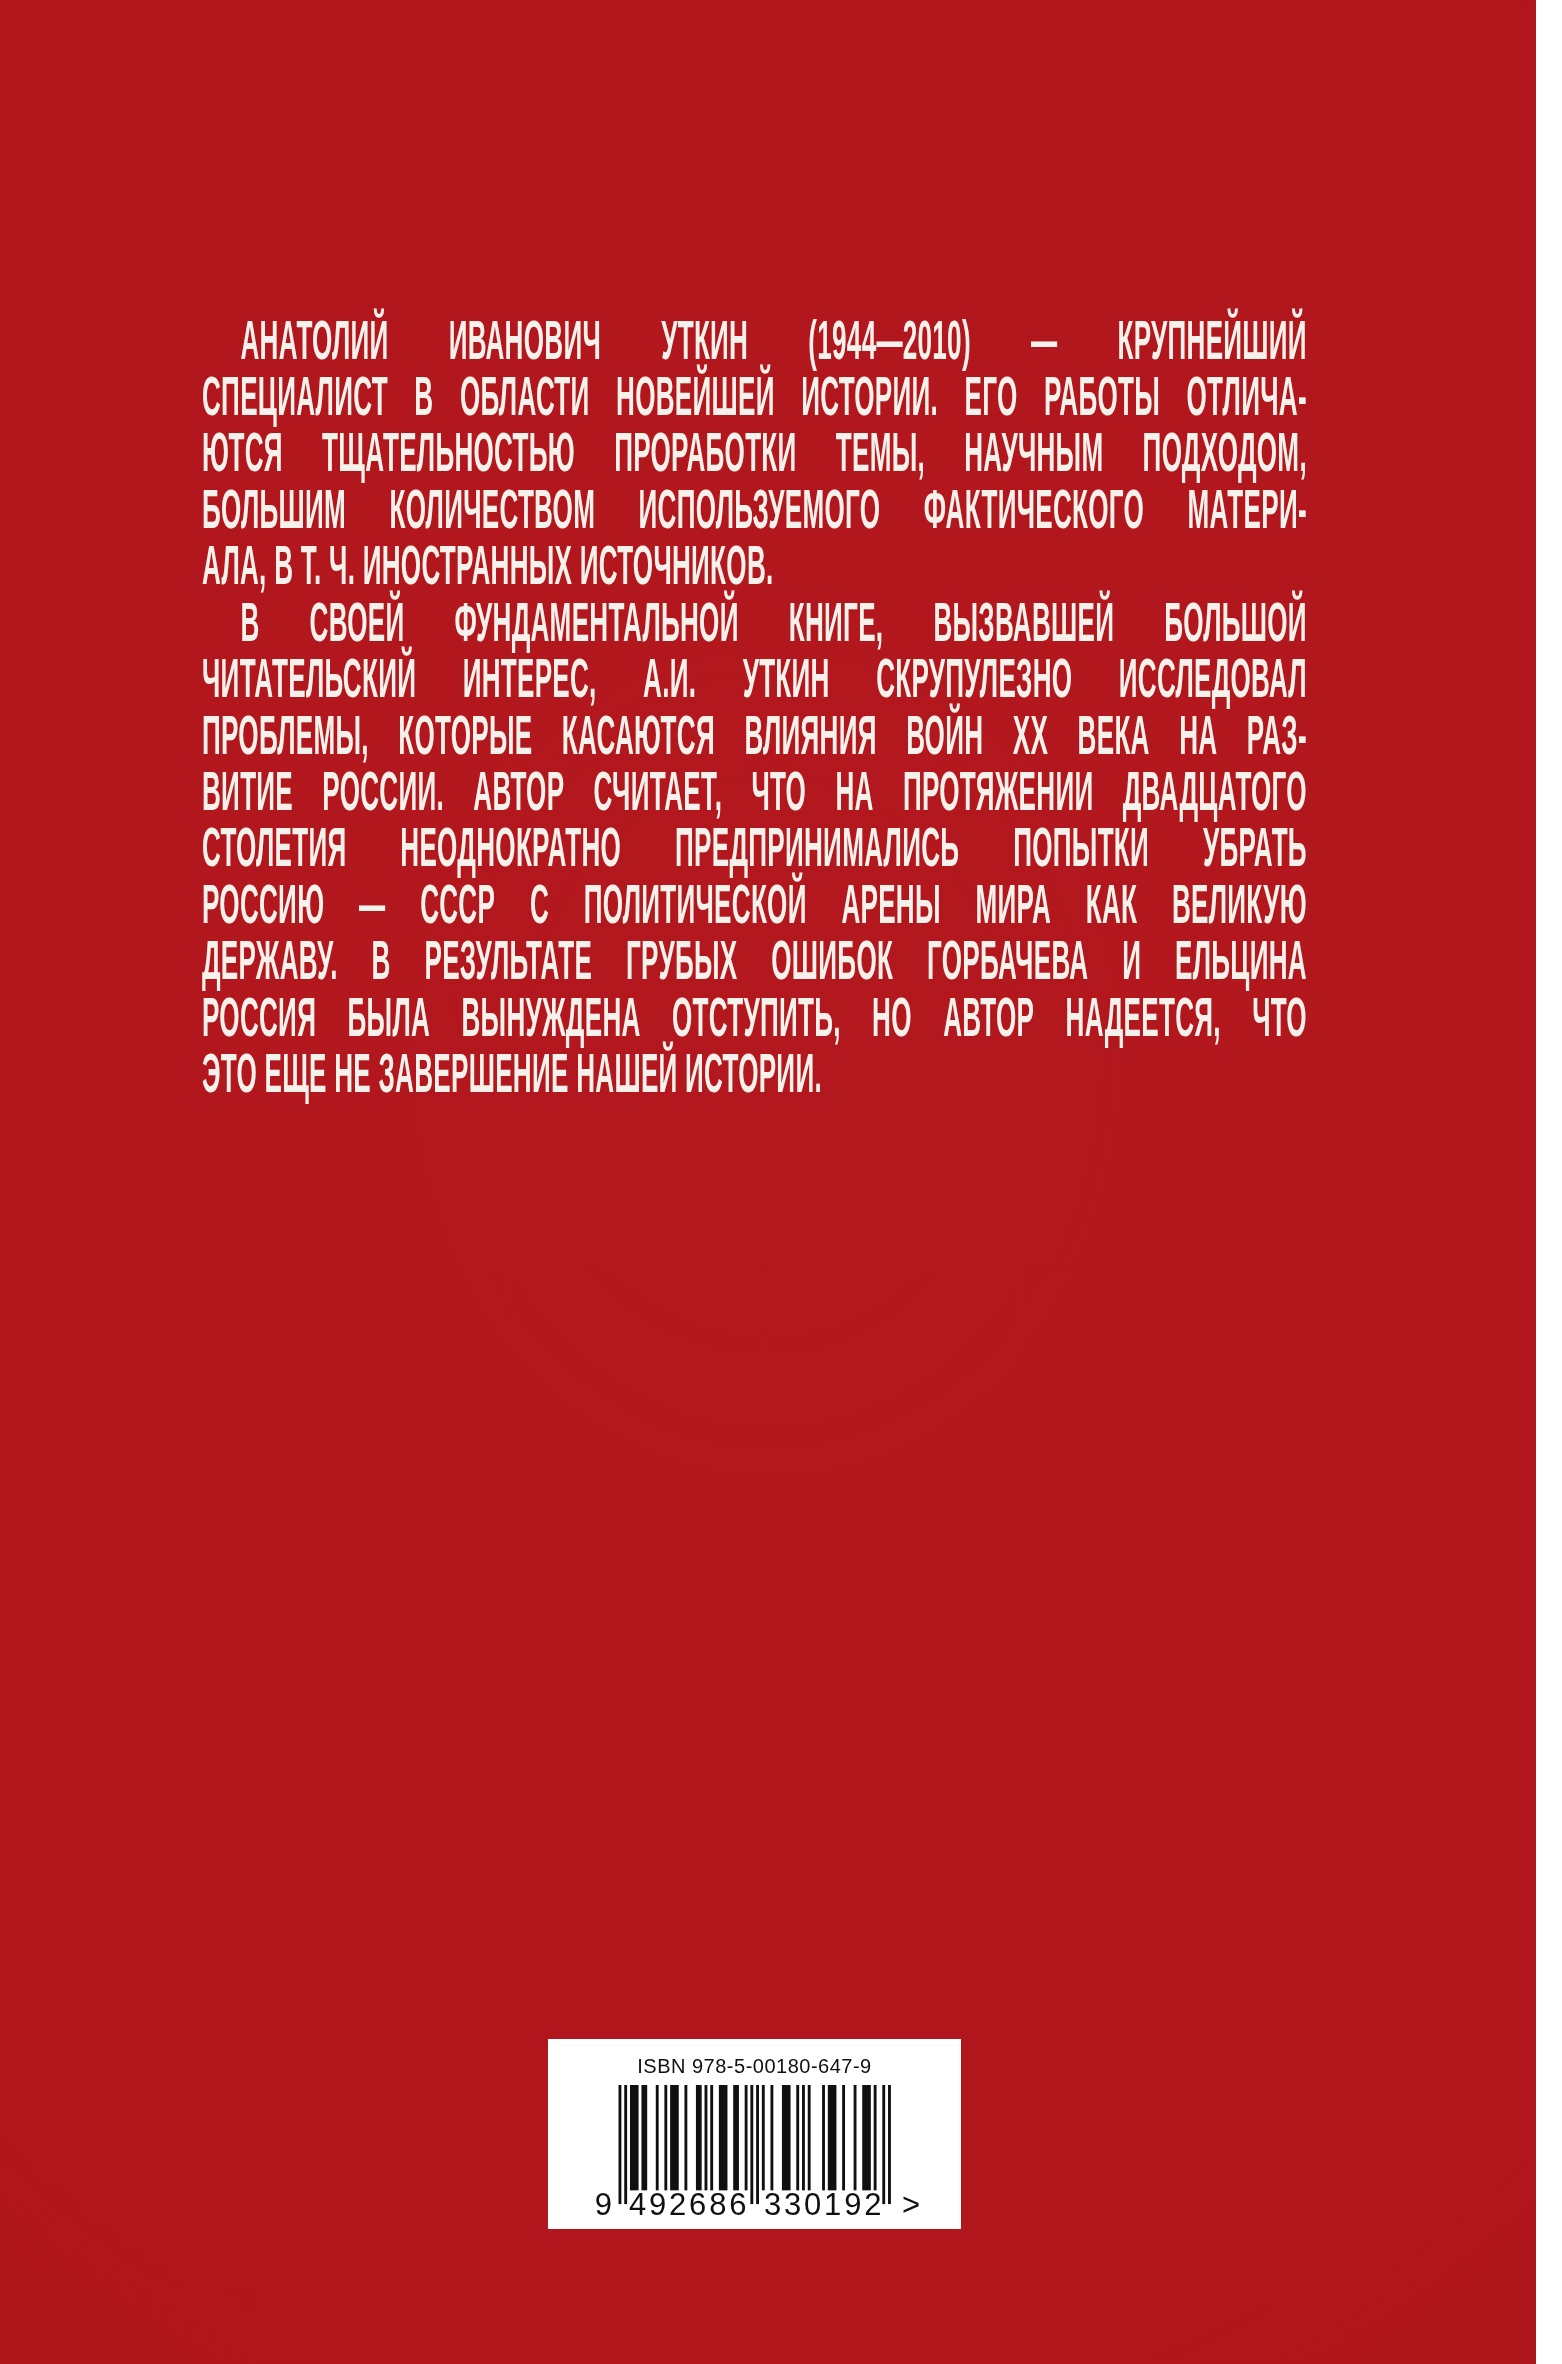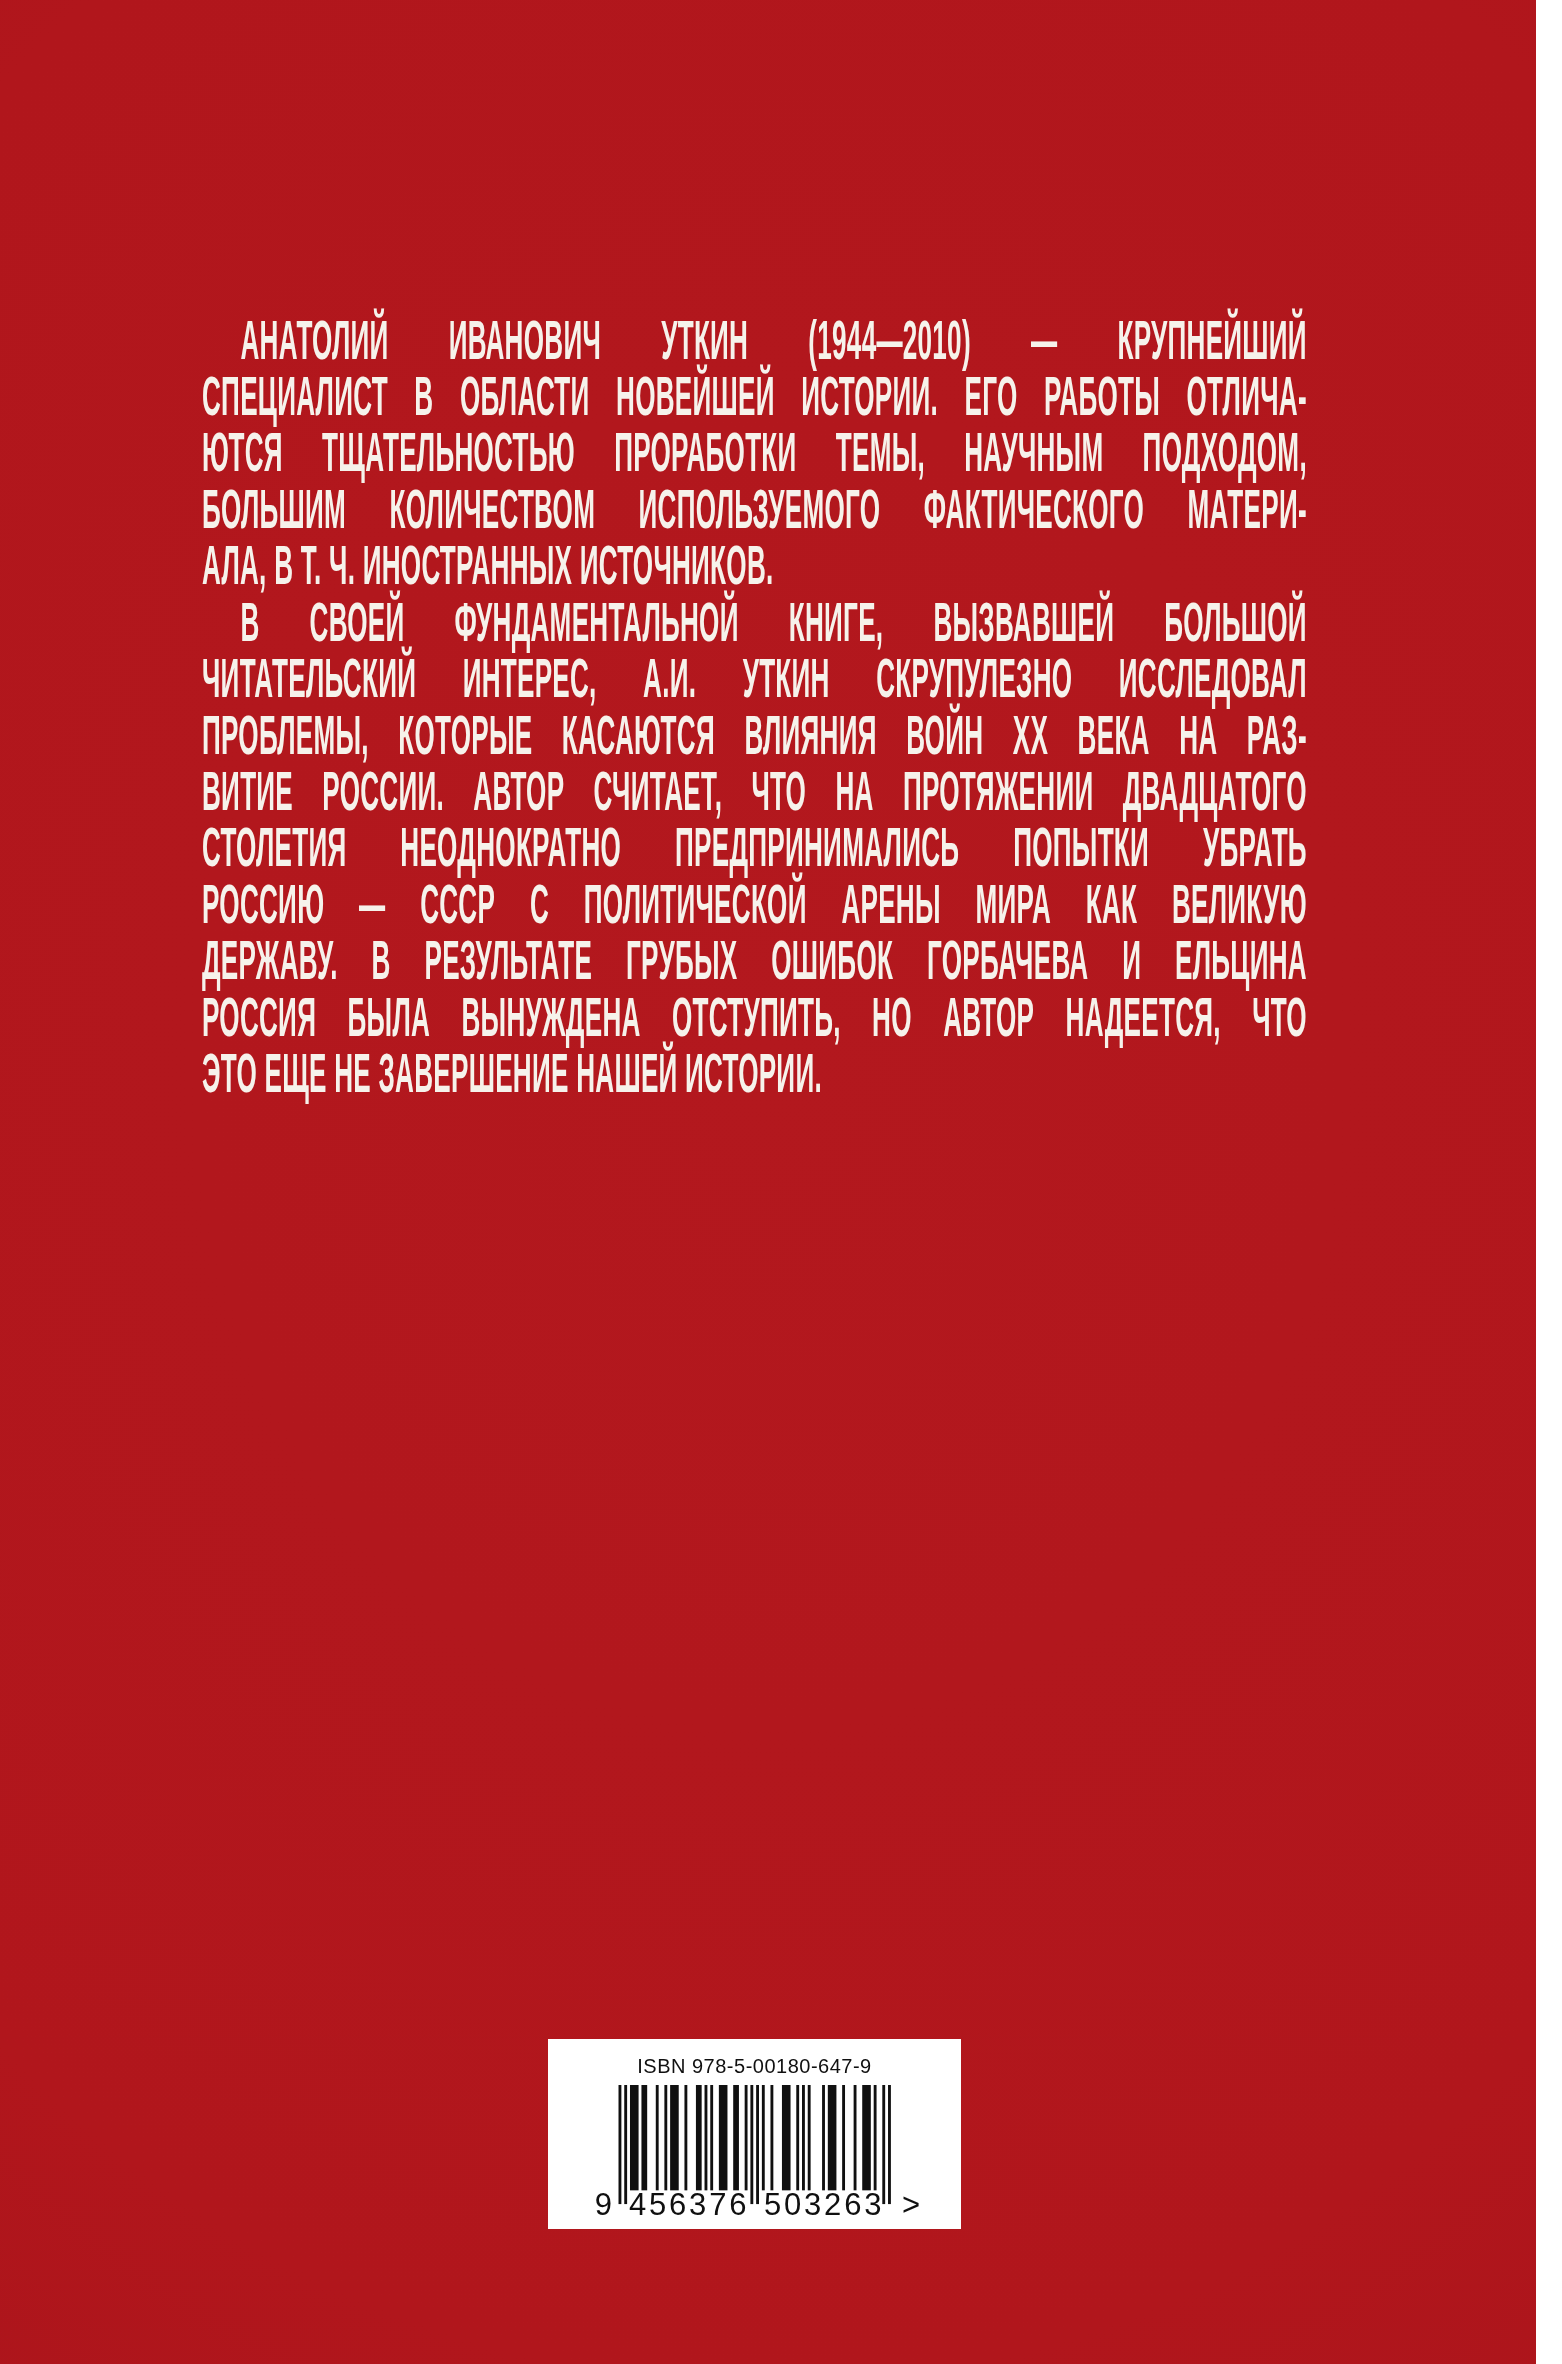--- a/index.html
+++ b/index.html
@@ -127,19 +127,19 @@
         <rect x="222.23" y="0" width="3.13" height="115" fill="#101010"></rect>
         <rect x="228.49" y="0" width="9.39" height="115" fill="#101010"></rect>
         <rect x="244.14" y="0" width="3.13" height="115" fill="#101010"></rect>
         <rect x="256.66" y="0" width="3.13" height="115" fill="#101010"></rect>
         <rect x="266.05" y="0" width="9.39" height="115" fill="#101010"></rect>
         <rect x="278.57" y="0" width="3.13" height="115" fill="#101010"></rect>
         <rect x="287.96" y="0" width="3.13" height="130" fill="#101010"></rect>
         <rect x="294.22" y="0" width="3.13" height="130" fill="#101010"></rect>
       </svg>
     <div id="bc-first" class="bc-digit">9</div>
-    <div id="bc-group1" class="bc-digit">456376</div>
-    <div id="bc-group2" class="bc-digit">503263</div>
+    <div id="bc-group1" class="bc-digit">492686</div>
+    <div id="bc-group2" class="bc-digit">330192</div>
     <div id="bc-arrow" class="bc-digit">&gt;</div>
   </div>
 
 </div>
 
 
 </body></html>

